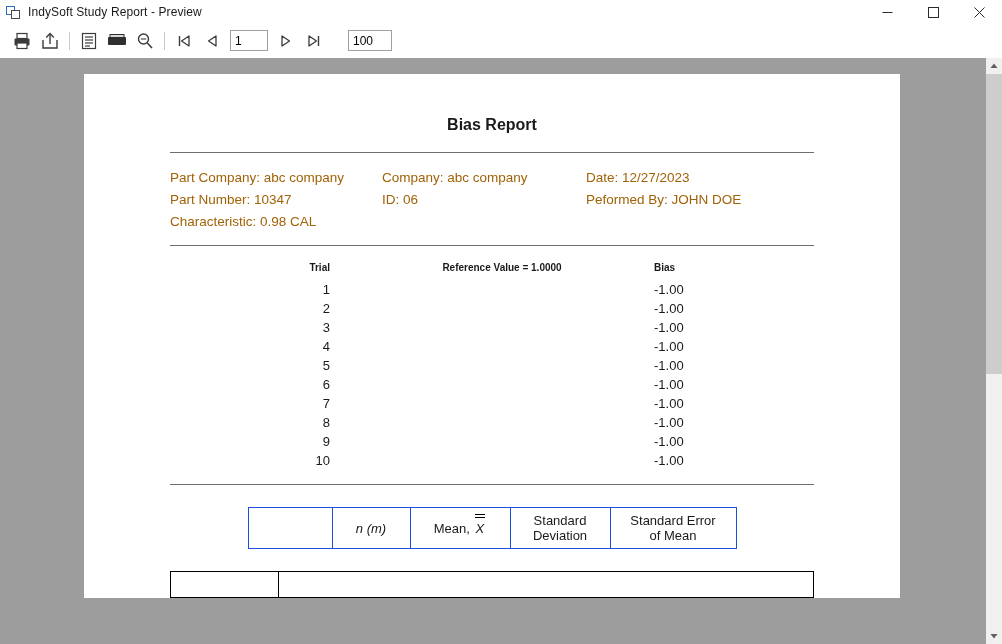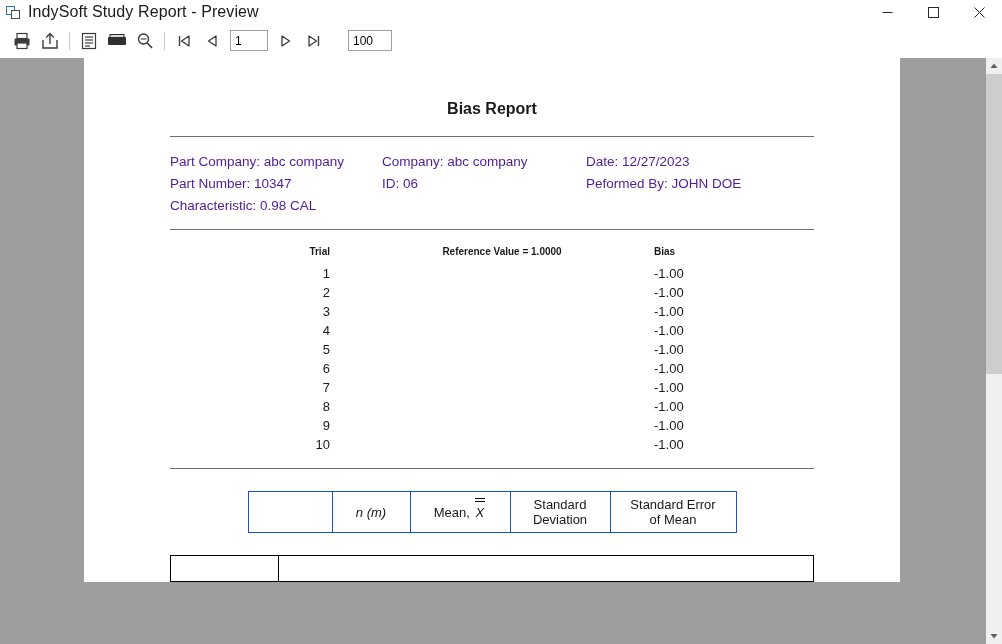--- a/index.html
+++ b/index.html
@@ -30,21 +30,21 @@
     position: absolute; left: 0px; top: 2px;
     width: 9px; height: 9px;
     border: 1.5px solid #2a6fba; background: #ffffff;
   }
   .app-icon .sq2 {
     position: absolute; left: 5px; top: 6px;
     width: 9px; height: 9px;
     border: 1.5px solid #4c4c4c; background: #fdfdfd;
   }
   .title-text {
-    font-size: 16px;
+    font-size: 12px;
     color: #1a1a1a;
     letter-spacing: 0.1px;
   }
   .win-buttons {
     position: absolute;
     right: 0; top: 0;
     height: 24px;
     display: flex;
   }
   .win-btn {
@@ -112,21 +112,21 @@
   .scroll-thumb {
     position: absolute;
     left: 0; top: 16px;
     width: 16px; height: 300px;
     background: #cdcdcd;
   }
 
   
   .page {
     position: absolute;
-    left: 84px; top: 0px;
+    left: 84px; top: 16px;
     width: 816px;
     background: #ffffff;
     padding: 0;
   }
   .page-inner { padding: 26px 42px 0 42px; }
 
   .report-title {
     text-align: center;
     font-size: 16px;
     font-weight: bold;
@@ -138,21 +138,21 @@
   .rule {
     height: 1px;
     background: #6f6f6f;
     margin: 0 44px;
   }
 
   .meta {
     display: flex;
     padding: 14px 44px 12px 44px;
     font-size: 13.5px;
-    color: #4c1d95;
+    color: #a16207;
   }
   .meta-col { line-height: 22px; }
   .meta-col.c1 { width: 212px; }
   .meta-col.c2 { width: 204px; }
   .meta-col.c3 { flex: 1; text-align: left; }
 
   .trials {
     padding: 0 44px;
   }
   .trial-head {

